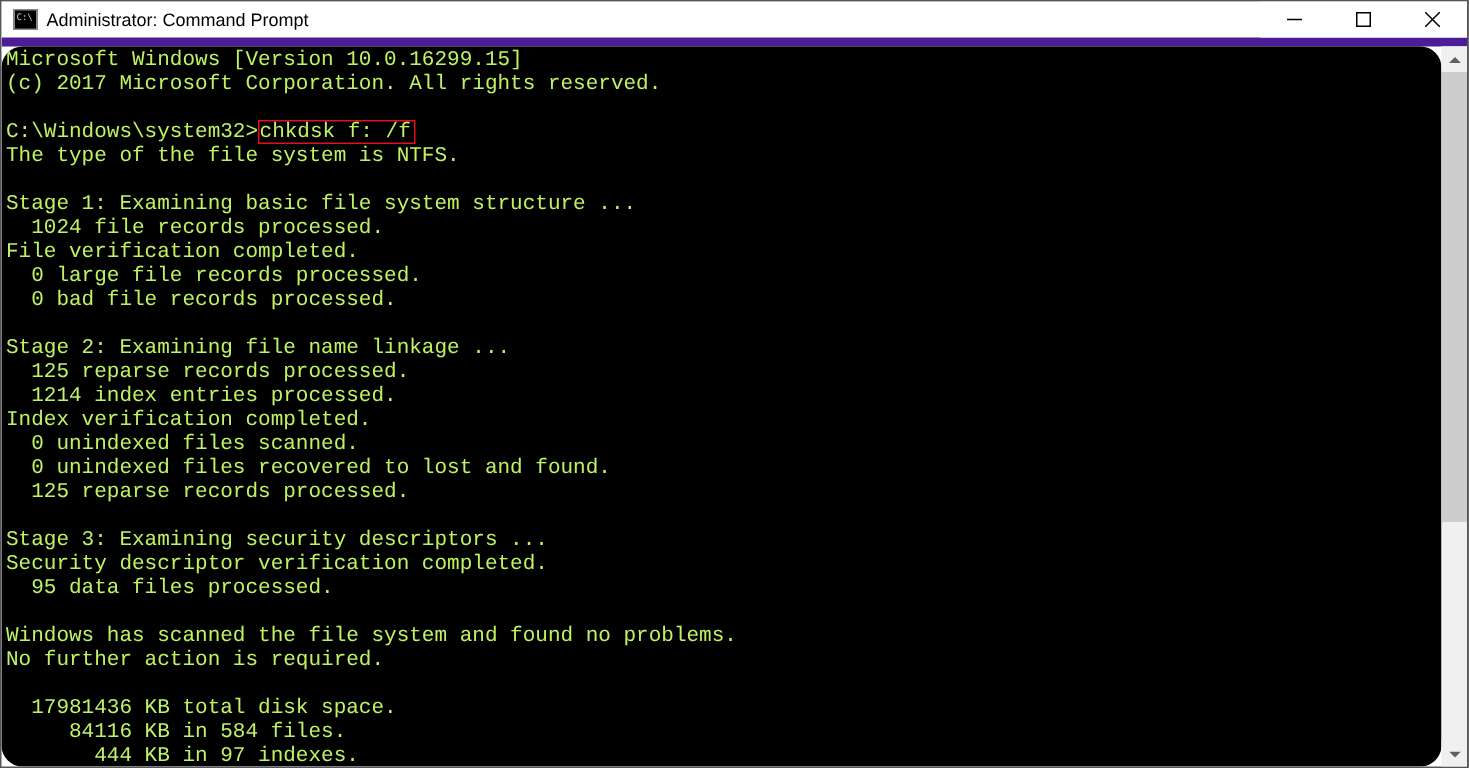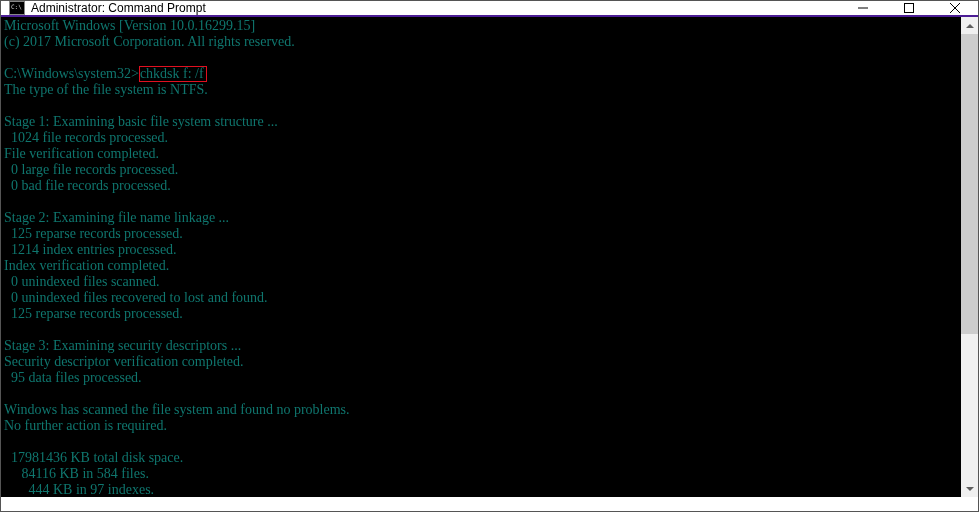--- a/index.html
+++ b/index.html
@@ -1,24 +1,24 @@
 <!DOCTYPE html>
 <html><head>
   <meta charset="utf-8">
   <style>
     * { margin: 0; padding: 0; box-sizing: border-box; }
     body { font-family: "Segoe UI", Tahoma, sans-serif; background: #fff; width: 979px; height: 512px; overflow: hidden; border: 1px solid #555; }
-    .titlebar { height: 16px; background: #fff; display: flex; align-items: center; border-bottom: 2px solid #4c1d95; }
+    .titlebar { height: 30px; background: #fff; display: flex; align-items: center; border-bottom: 6px solid #4c1d95; }
     .titlebar-icon { width: 16px; height: 14px; margin: 0 6px 0 8px; background: #000; position: relative; display: inline-block; border: 1px solid #888; }
     .titlebar-icon::after { content: "C:\\"; color: #ccc; font-size: 6px; font-family: Consolas, monospace; position: absolute; top: 1px; left: 1px; }
     .titlebar-text { font-size: 12px; color: #000; flex: 1; }
     .win-controls { display: flex; height: 100%; }
     .win-btn { width: 46px; height: 100%; display: flex; align-items: center; justify-content: center; font-family: "Segoe UI Symbol", sans-serif; font-size: 10px; background: #fff; cursor: default; }
     .console-wrap { display: flex; height: calc(100% - 30px); }
-    .console { flex: 1; background: #000; color: #0f766e; font-family: Liberation Serif, serif; font-size: 14px; line-height: 16px; padding: 1px 3px; white-space: pre; overflow: hidden; }
+    .console { flex: 1; background: #000; color: #bef264; font-family: Liberation Mono, monospace; font-size: 14px; line-height: 16px; padding: 1px 3px; white-space: pre; overflow: hidden; border-radius: 14px; }
     .scrollbar { width: 17px; background: #f0f0f0; position: relative; }
     .scroll-up, .scroll-down { height: 17px; width: 100%; display: flex; align-items: center; justify-content: center; font-size: 8px; color: #555; background: #f0f0f0; }
     .scroll-down { position: absolute; bottom: 0; }
     .scroll-thumb { background: #cdcdcd; width: 100%; height: 300px; position: absolute; top: 17px; }
     .hl { border: 1px solid #e01020; display: inline-block; padding: 0 2px 0 0; line-height: 14px; }
   </style>
 </head>
 <body>
 
 <div class="titlebar">

